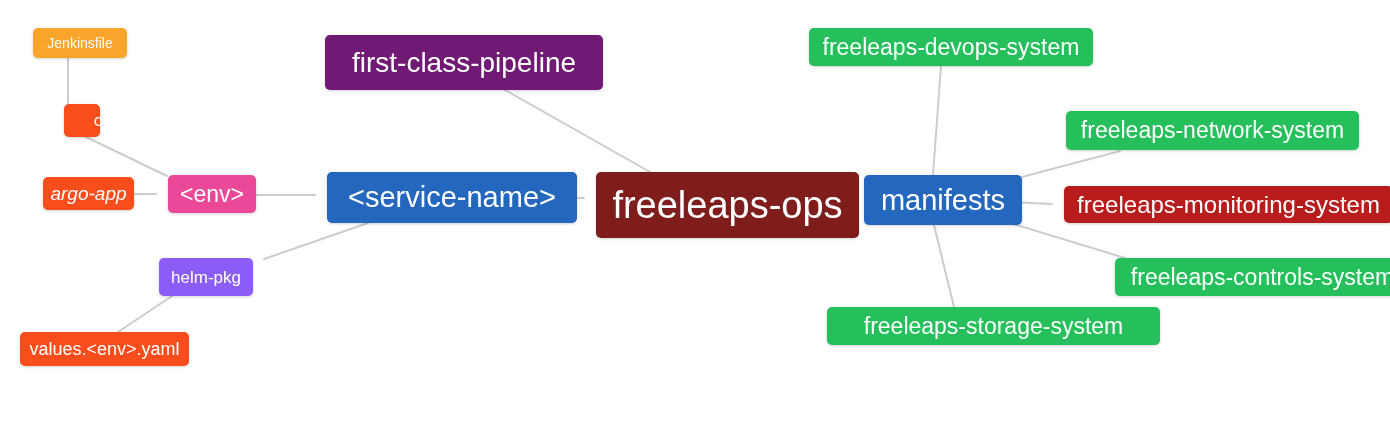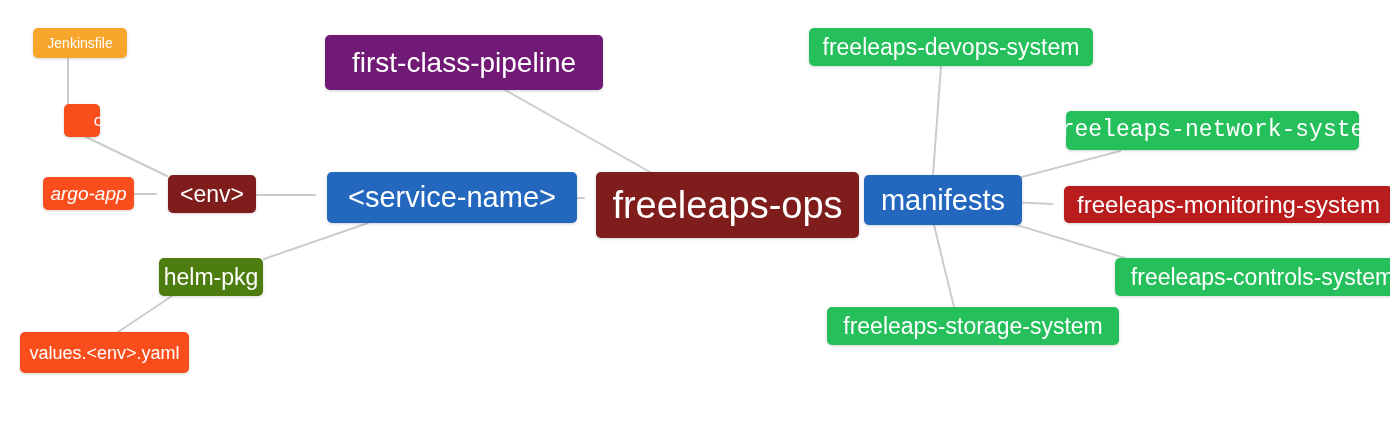--- a/index.html
+++ b/index.html
@@ -71,50 +71,50 @@
   <div class="node-layer">
       <div class="node" style="left: 21px; top: 28px; width: 94px; height: 30px; font-size: 14px; background: rgb(248, 166, 43); color: rgb(255, 255, 255);">
         <span>Jenkinsfile</span>
       </div>
       <div class="node" style="left: 52px; top: 104px; width: 33px; height: 33px; font-size: 17px; background: rgb(249, 77, 28); color: rgb(255, 255, 255); padding-left: 36px;">
         <span>ci</span>
       </div>
       <div class="node" style="left: 31px; top: 177px; width: 91px; height: 33px; font-size: 19px; background: rgb(249, 77, 28); color: rgb(255, 255, 255); font-style: italic;">
         <span>argo-app</span>
       </div>
-      <div class="node" style="left: 156px; top: 175px; width: 88px; height: 38px; font-size: 23px; background: #7f1d1d; color: rgb(255, 255, 255);">
+      <div class="node" style="left: 156px; top: 175px; width: 88px; height: 38px; font-size: 23px; background: #ec4899; color: rgb(255, 255, 255);">
         <span>&lt;env&gt;</span>
       </div>
-      <div class="node" style="left: 147px; top: 258px; width: 104px; height: 38px; font-size: 23px; background: #4d7c0f; color: rgb(255, 255, 255);">
+      <div class="node" style="left: 147px; top: 258px; width: 94px; height: 38px; font-size: 17px; background: #8b5cf6; color: rgb(255, 255, 255);">
         <span>helm-pkg</span>
       </div>
-      <div class="node" style="left: 8px; top: 332px; width: 169px; height: 41px; font-size: 18px; background: rgb(249, 77, 28); color: rgb(255, 255, 255);">
+      <div class="node" style="left: 8px; top: 332px; width: 169px; height: 34px; font-size: 18px; background: rgb(249, 77, 28); color: rgb(255, 255, 255);">
         <span>values.&lt;env&gt;.yaml</span>
       </div>
       <div class="node" style="left: 313px; top: 35px; width: 278px; height: 55px; font-size: 28px; background: #701a75; color: rgb(255, 255, 255);">
         <span>first-class-pipeline</span>
       </div>
       <div class="node" style="left: 315px; top: 172px; width: 250px; height: 51px; font-size: 29px; background: rgb(35, 104, 190); color: rgb(255, 255, 255);">
         <span>&lt;service-name&gt;</span>
       </div>
       <div class="node" style="left: 584px; top: 172px; width: 263px; height: 66px; font-size: 38px; background: #7f1d1d; color: rgb(255, 255, 255);">
         <span>freeleaps-ops</span>
       </div>
       <div class="node" style="left: 852px; top: 175px; width: 158px; height: 50px; font-size: 29px; background: rgb(35, 104, 190); color: rgb(255, 255, 255);">
         <span>manifests</span>
       </div>
       <div class="node" style="left: 797px; top: 28px; width: 284px; height: 38px; font-size: 23px; background: rgb(37, 192, 91); color: rgb(255, 255, 255);">
         <span>freeleaps-devops-system</span>
       </div>
-      <div class="node" style="left: 1054px; top: 111px; width: 293px; height: 39px; font-size: 23px; background: rgb(37, 192, 91); color: rgb(255, 255, 255); font-family: Liberation Mono, monospace;">
+      <div class="node" style="left: 1054px; top: 111px; width: 293px; height: 39px; font-size: 23px; background: rgb(37, 192, 91); color: rgb(255, 255, 255);">
         <span>freeleaps-network-system</span>
       </div>
       <div class="node" style="left: 1052px; top: 186px; width: 329px; height: 37px; font-size: 24px; background: #b91c1c; color: rgb(255, 255, 255);">
         <span>freeleaps-monitoring-system</span>
       </div>
       <div class="node" style="left: 1059px; top: 258px; width: 295px; height: 38px; font-size: 23px; background: rgb(37, 192, 91); color: rgb(255, 255, 255); margin-left: 44px;">
         <span>freeleaps-controls-system</span>
       </div>
-      <div class="node" style="left: 815px; top: 307px; width: 292px; height: 38px; font-size: 23px; background: rgb(37, 192, 91); color: rgb(255, 255, 255);">
+      <div class="node" style="left: 815px; top: 307px; width: 333px; height: 38px; font-size: 23px; background: rgb(37, 192, 91); color: rgb(255, 255, 255);">
         <span>freeleaps-storage-system</span>
       </div>
     </div>
 </div>
 
 </body></html>

